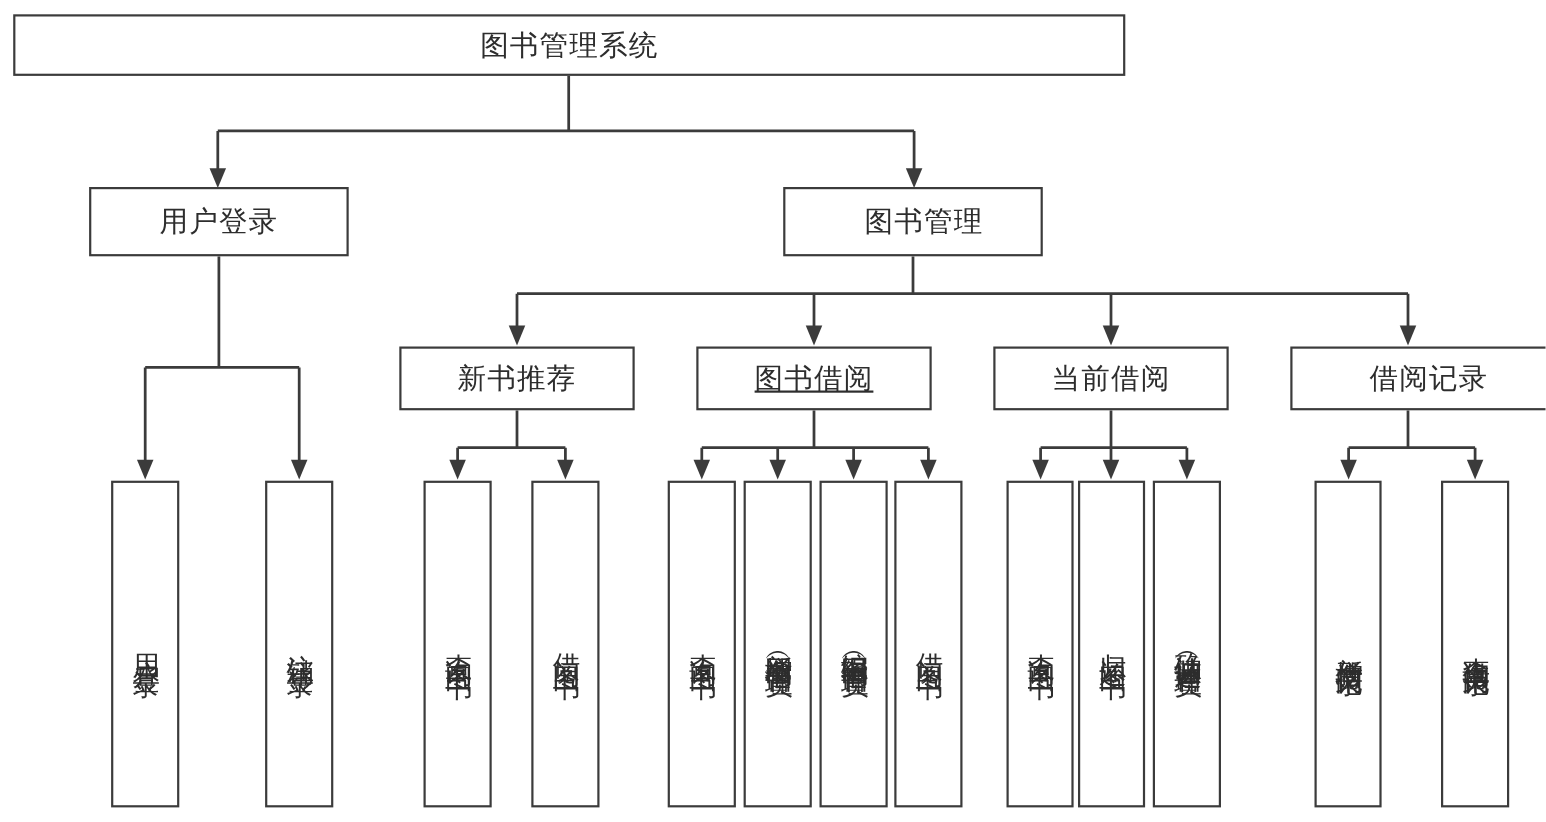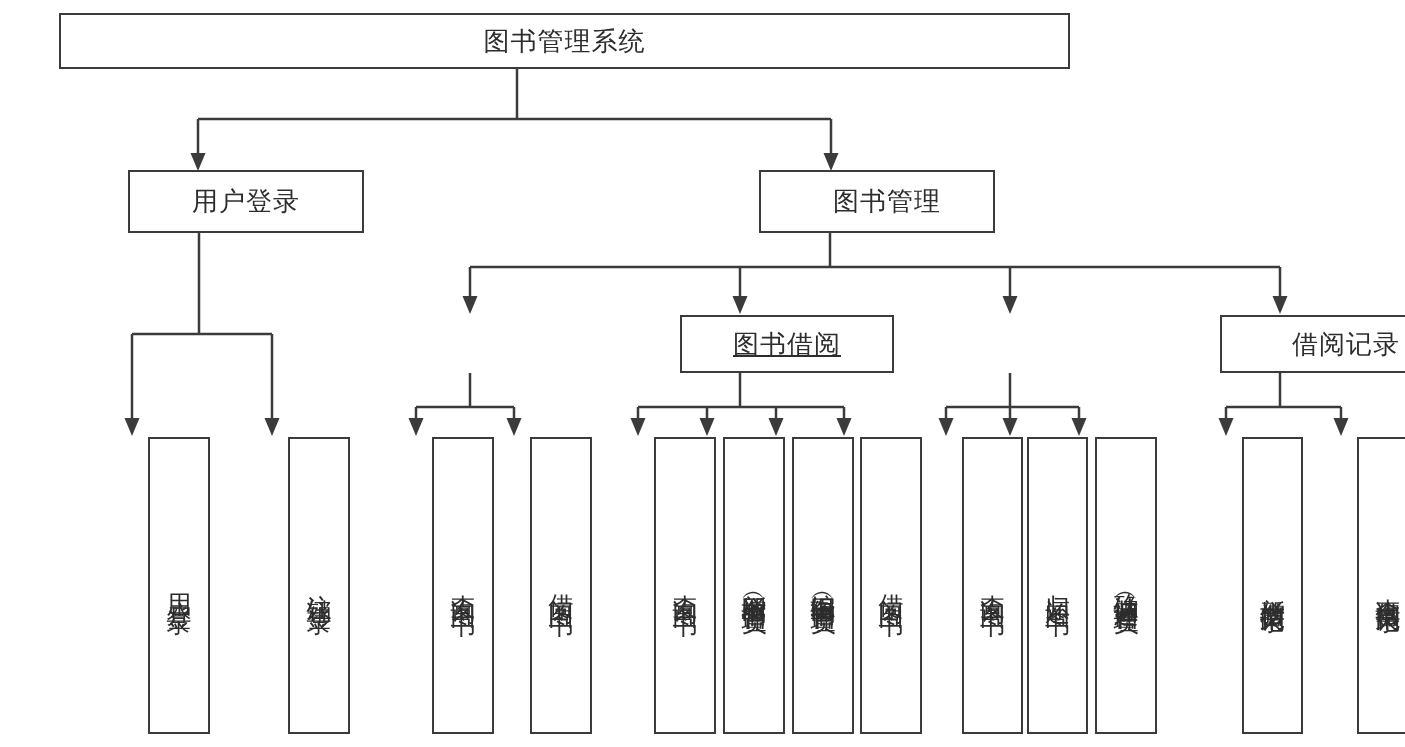--- a/index.html
+++ b/index.html
@@ -19,21 +19,20 @@
   }
   .connectors{position:absolute;left:0;top:0;pointer-events:none;}
   .cline{stroke:var(--line);stroke-width:2.5;fill:none;}
   .ahead{fill:var(--line);stroke:none;}
   .box,.vbox{
     position:absolute;box-sizing:border-box;
     background:var(--background);
     border:2.5px solid var(--line);
     display:flex;align-items:center;justify-content:center;
     color:var(--text);
-    margin-left:47px;
   }
   .box{font-size:26px;letter-spacing:1px;white-space:nowrap;}
   .vbox .vtext{
     writing-mode:vertical-rl;
     text-orientation:mixed;
     font-size:25px;
     line-height:1;
     letter-spacing:0.24em;
     white-space:nowrap;
   }
@@ -89,22 +88,28 @@
     <span>图书管理系统</span>
   </div>
 
   <div class="box" style="left:81px;top:170px;width:236px;height:63px;">
     <span>用户登录</span>
   </div>
   <div class="box" style="left:712px;top:170px;width:236px;height:63px;padding-left:20px;">
     <span>图书管理</span>
   </div>
 
+  <div class="box" style="left:363px;top:315px;width:214px;height:58px;">
+    <span>新书推荐</span>
+  </div>
   <div class="box" style="left:633px;top:315px;width:214px;height:58px;text-decoration:underline;">
     <span>图书借阅</span>
+  </div>
+  <div class="box" style="left:903px;top:315px;width:214px;height:58px;">
+    <span>当前借阅</span>
   </div>
   <div class="box" style="left:1173px;top:315px;width:252px;height:58px;">
     <span>借阅记录</span>
   </div>
 
   <div class="vbox" style="left:101px;top:437px;width:62px;height:297px;">
     <span class="vtext">用户登录</span>
   </div>
   <div class="vbox" style="left:241px;top:437px;width:62px;height:297px;">
     <span class="vtext">注销登录</span>

